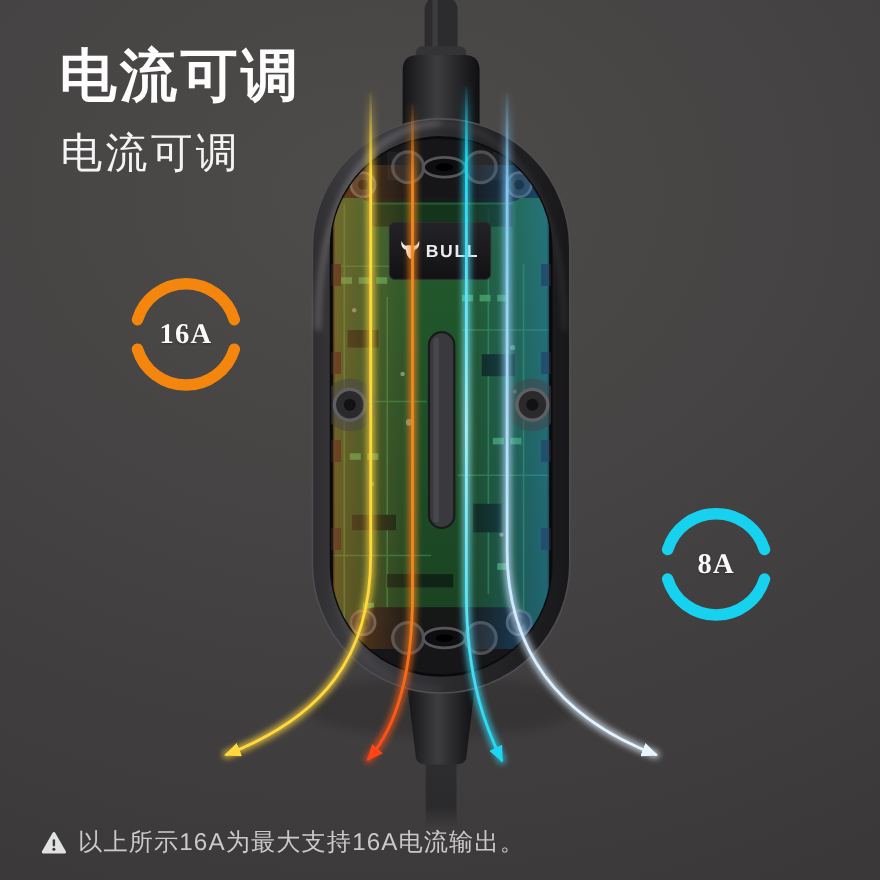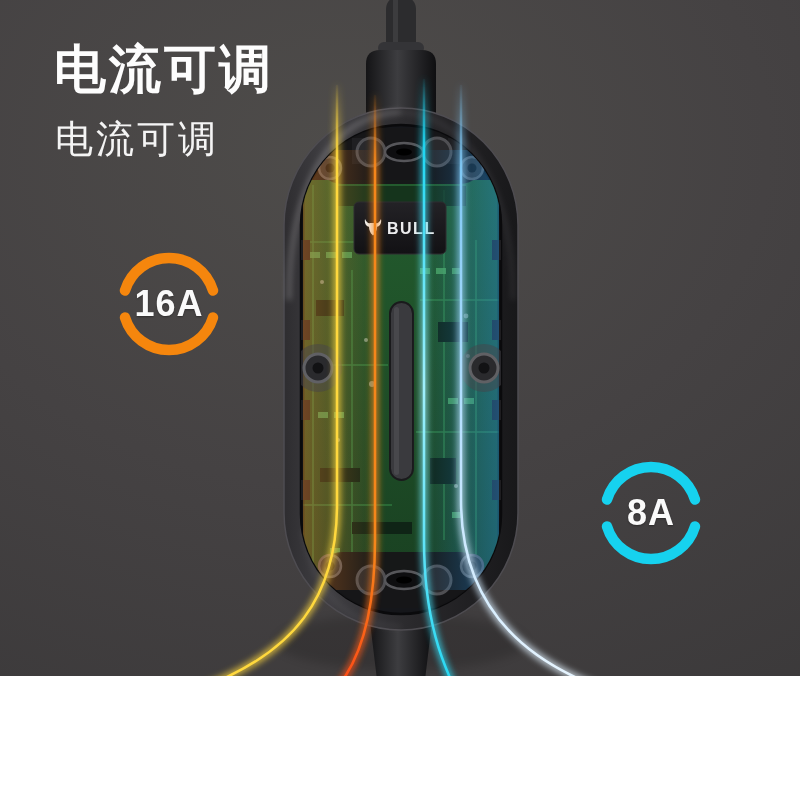--- a/index.html
+++ b/index.html
@@ -2,41 +2,42 @@
 <html><head>
 <meta charset="utf-8">
 <style>
   html,body{margin:0;padding:0;}
   body{
     width:800px;height:800px;overflow:hidden;
     font-family:"Liberation Sans","DejaVu Sans",sans-serif;
     -webkit-font-smoothing:antialiased;
   }
   .canvas{
-    position:relative;width:800px;height:676px;overflow:hidden;
+    position:relative;width:800px;height:800px;overflow:hidden;
     background:radial-gradient(ellipse 900px 700px at 42% 22%, #4e4c4a 0%, #454243 48%, #3a3839 100%);
   }
   
   .headline{position:absolute;left:54px;top:40px;z-index:3;color:#ffffff;}
   .headline h1{
     margin:0;font-size:52px;font-weight:600;letter-spacing:3px;line-height:1.15;color:#fdfdfd;
   }
   .headline h2{
     margin:14px 0 0 1px;font-size:38px;font-weight:400;letter-spacing:3px;color:#f4f4f4;
   }
   
   .stage{position:absolute;inset:0;z-index:1;}
   
   .badge{position:absolute;width:106px;height:106px;z-index:2;}
   .badge svg{position:absolute;inset:0;}
   .arc{fill:none;stroke-width:10.5;stroke-linecap:round;}
   .badge-label{
     position:absolute;inset:0;display:flex;align-items:center;justify-content:center;
-    color:#fafafa;font-size:36px;font-weight:bold;letter-spacing:1px;
+    color:#fafafa;font-size:26px;font-weight:bold;letter-spacing:1px;
     text-shadow:0 1px 2px rgba(0,0,0,.35);
+    font-family:Liberation Serif, serif;
   }
   
   .footer{
     position:absolute;left:38px;top:751px;z-index:3;
     display:flex;align-items:center;gap:11px;
   }
   .footer .note{
     color:#cbcaca;font-size:22px;letter-spacing:1px;font-weight:400;
   }
 </style>
@@ -295,14 +296,22 @@
 
 
   <div class="badge" style="left:598px;top:460px">
     <svg viewBox="0 0 106 106">
       <path class="arc" d="M9,39.55 A46,46 0 0 1 97,39.55" stroke="#16D2EF"></path>
       <path class="arc" d="M97,66.45 A46,46 0 0 1 9,66.45" stroke="#16D2EF"></path>
     </svg>
     <span class="badge-label">8A</span>
   </div>
 
+  <div class="footer">
+    <svg width="22" height="21" viewBox="0 0 22 21">
+      <path d="M11,2 L20.5,18.5 L1.5,18.5 Z" fill="#E2E2E2" stroke="#E2E2E2" stroke-width="3" stroke-linejoin="round"></path>
+      <rect x="9.9" y="7" width="2.2" height="6.5" rx="1" fill="#3A3839"></rect>
+      <circle cx="11" cy="16" r="1.4" fill="#3A3839"></circle>
+    </svg>
+    <span class="note">以上所示16A为最大支持16A电流输出。</span>
+  </div>
 
 </div>
 
 </body></html>

